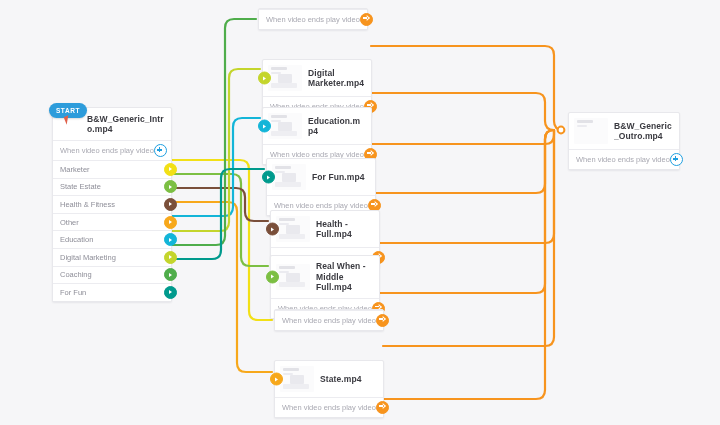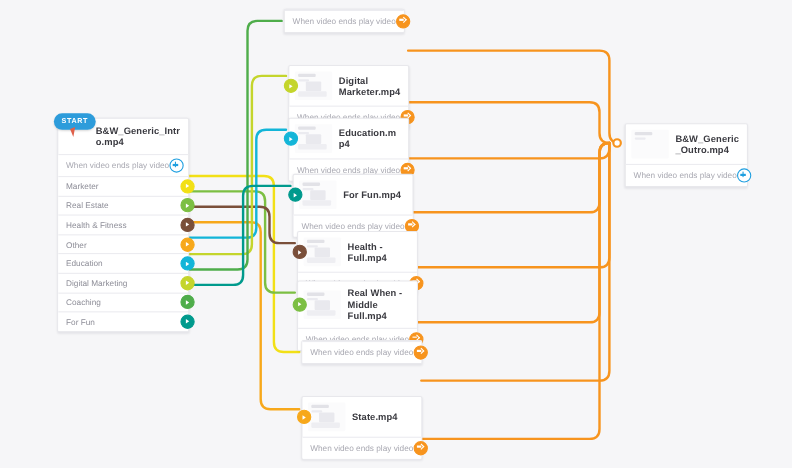--- a/index.html
+++ b/index.html
@@ -167,21 +167,21 @@
     </div>
 
     <div id="start-categories">
         <div class="cat-row" style="position: relative;">
           <span>Marketer</span>
           <span style="position: absolute; right: -5.5px; width: 11px; height: 11px; border-radius: 50%; display: flex; align-items: center; justify-content: center; background: rgb(242, 224, 22); border: 1px solid rgb(242, 224, 22);">
             <span style="width: 0px; height: 0px; border-left: 3.2px solid rgb(255, 255, 255); border-top: 2.4px solid transparent; border-bottom: 2.4px solid transparent; margin-left: 1px;"></span>
           </span>
         </div>
         <div class="cat-row" style="position: relative;">
-          <span>Real Estate</span>
+          <span>State Estate</span>
           <span style="position: absolute; right: -5.5px; width: 11px; height: 11px; border-radius: 50%; display: flex; align-items: center; justify-content: center; background: rgb(124, 191, 67); border: 1px solid rgb(124, 191, 67);">
             <span style="width: 0px; height: 0px; border-left: 3.2px solid rgb(255, 255, 255); border-top: 2.4px solid transparent; border-bottom: 2.4px solid transparent; margin-left: 1px;"></span>
           </span>
         </div>
         <div class="cat-row" style="position: relative;">
           <span>Health &amp; Fitness</span>
           <span style="position: absolute; right: -5.5px; width: 11px; height: 11px; border-radius: 50%; display: flex; align-items: center; justify-content: center; background: rgb(122, 79, 58); border: 1px solid rgb(122, 79, 58);">
             <span style="width: 0px; height: 0px; border-left: 3.2px solid rgb(255, 255, 255); border-top: 2.4px solid transparent; border-bottom: 2.4px solid transparent; margin-left: 1px;"></span>
           </span>
         </div>

